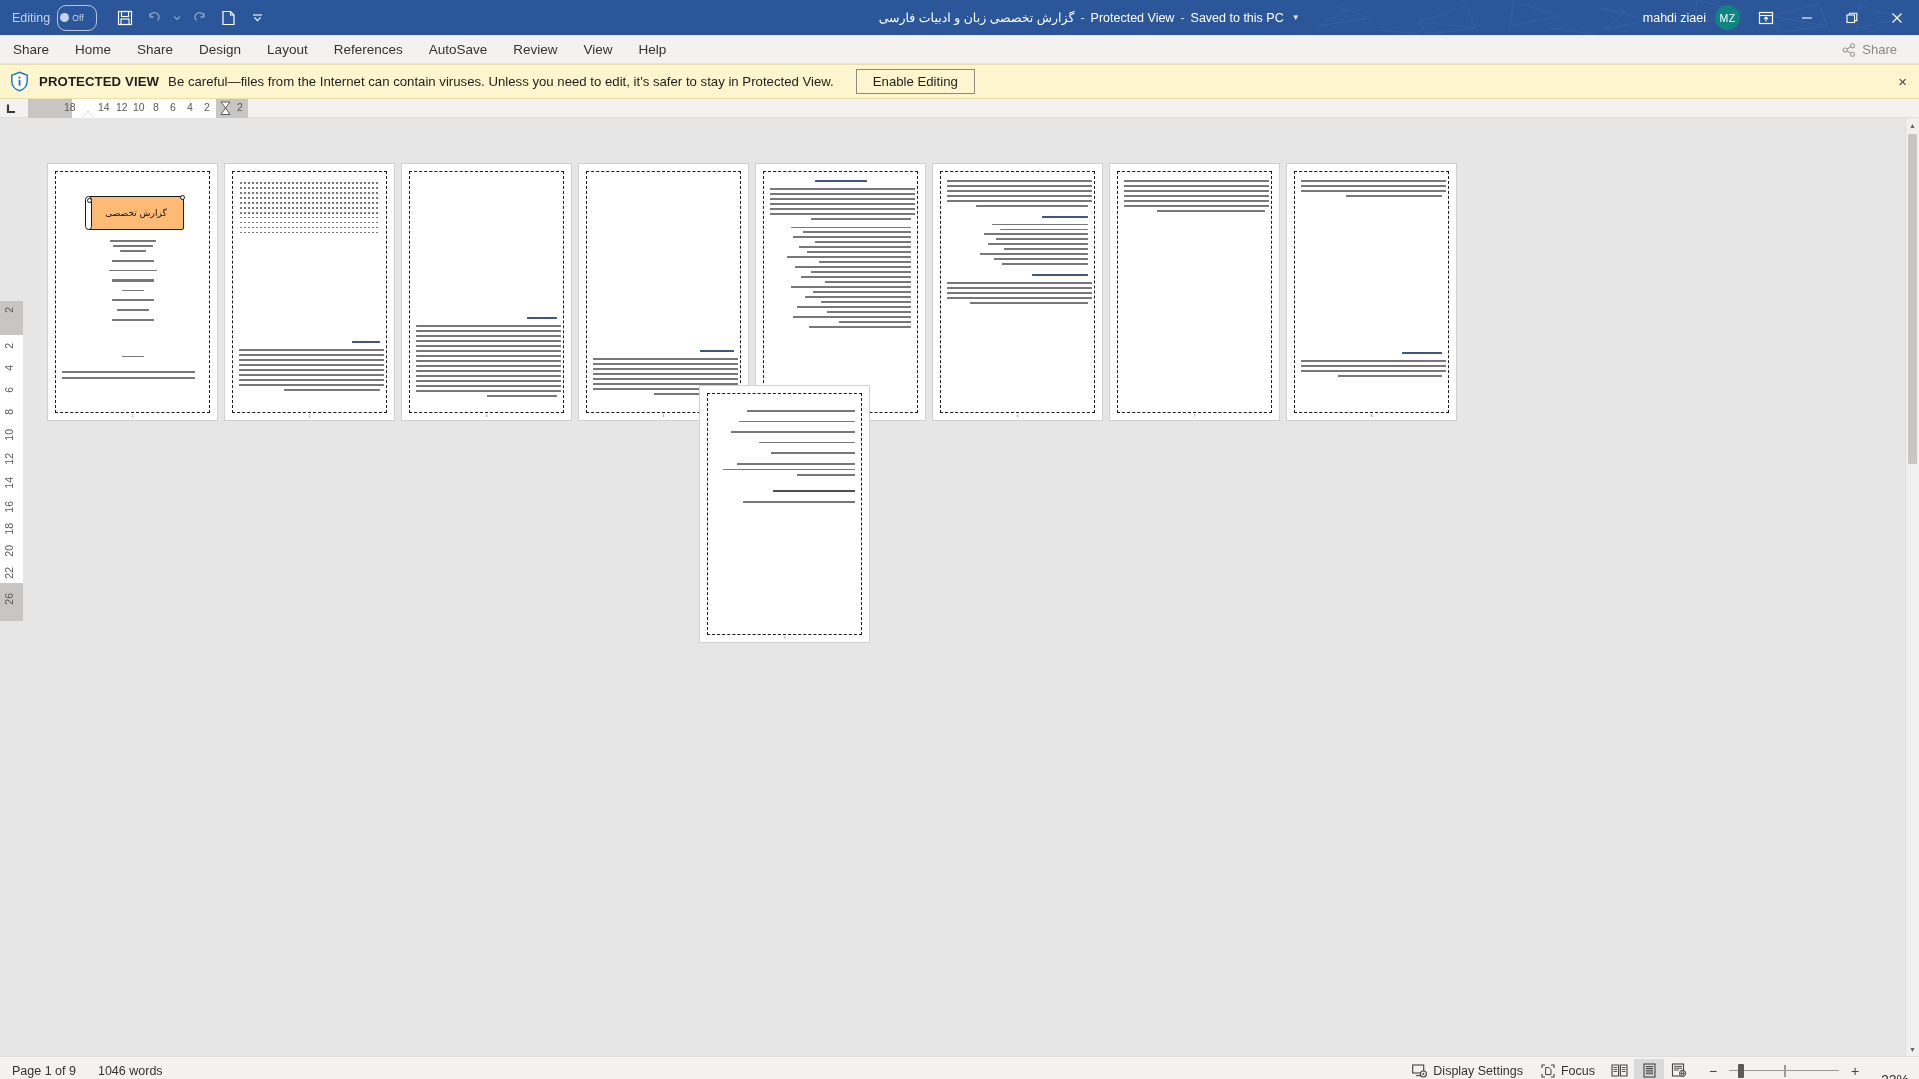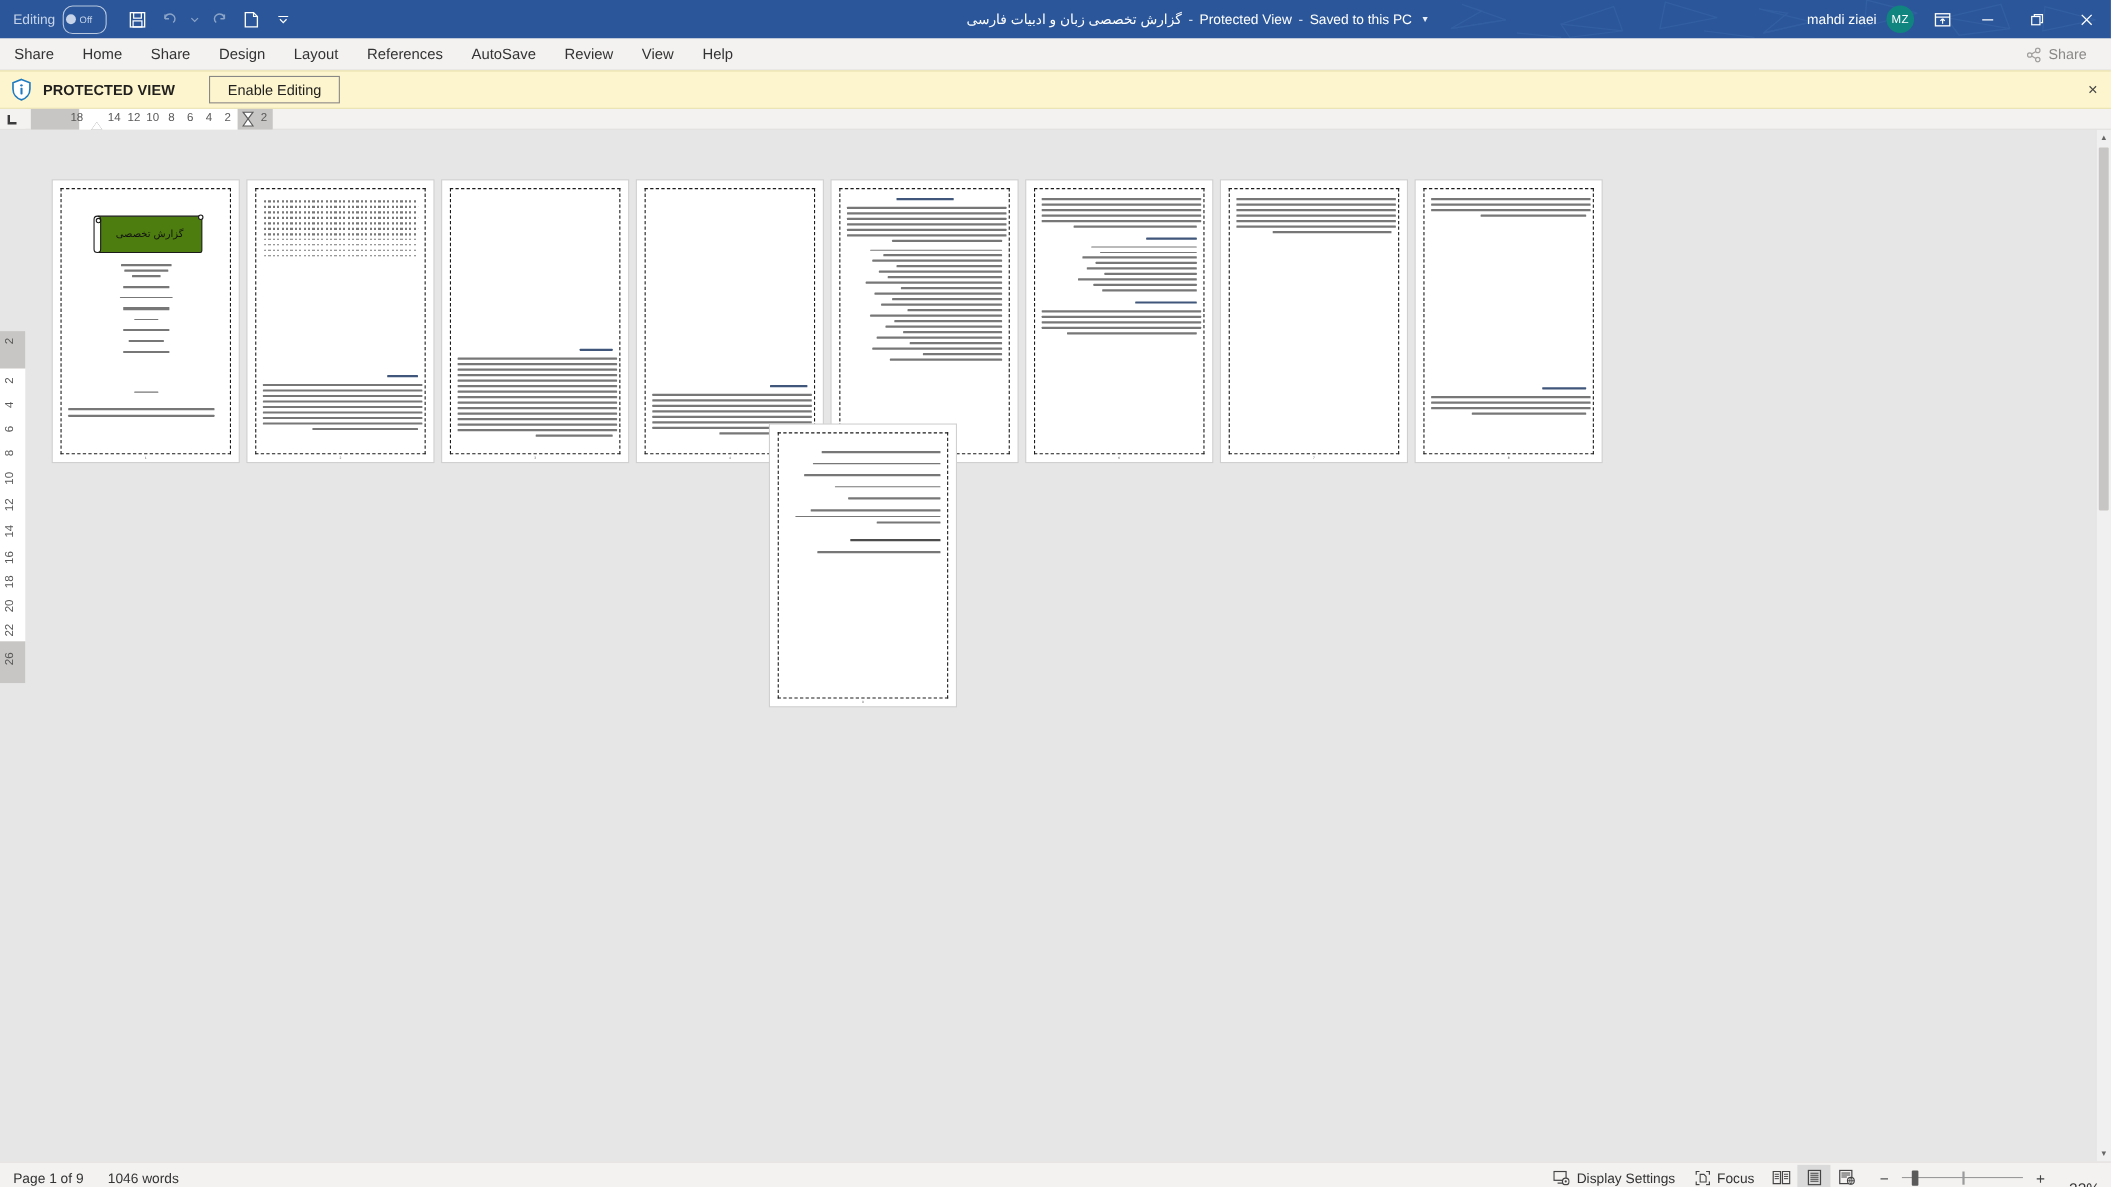--- a/index.html
+++ b/index.html
@@ -211,21 +211,21 @@
     text-align: center; font-size: 3px; color: #666;
   }
 
   
   .scroll-banner {
     position: absolute; left: 26px; top: 18px;
     width: 96px; height: 34px;
     border: 1.2px solid #1b1b1b;
     border-radius: 2px;
     display: flex; align-items: center; justify-content: center;
-    background: #4d7c0f;
+    background: #fdba74;
   }
   .scroll-banner .txt {
     font-size: 9px; color: #111; direction: rtl;
     font-family: "DejaVu Sans", sans-serif;
   }
   .scroll-curl {
     position: absolute; width: 7px; height: 34px;
     border: 1.2px solid #1b1b1b; border-radius: 4px; background: #fff;
   }
   .scroll-knob {
@@ -425,20 +425,21 @@
 
 <div class="pv-bar">
   <span class="pv-icon">
     <svg width="19" height="21" viewBox="0 0 19 21">
       <path d="M9.5 1.2 L17.2 4.3 V10 C17.2 15 13.7 18.6 9.5 19.8 C5.3 18.6 1.8 15 1.8 10 V4.3 Z" fill="#ffffff" stroke="#1f7bc1" stroke-width="1.5"></path>
       <circle cx="9.5" cy="6.6" r="1.1" fill="#1f7bc1"></circle>
       <rect x="8.6" y="8.8" width="1.9" height="6" rx=".6" fill="#1f7bc1"></rect>
     </svg>
   </span>
   <span class="pv-strong">PROTECTED VIEW</span>
+  <span class="pv-msg">Be careful—files from the Internet can contain viruses. Unless you need to edit, it's safer to stay in Protected View.</span>
   <button class="pv-enable">Enable Editing</button>
   <span class="pv-close">×</span>
 </div>
 
 <div class="ruler-h">
   <div class="ruler-corner">
     <svg width="11" height="11" viewBox="0 0 11 11">
       <path d="M2 1.5 V9 H9" fill="none" stroke="#3b3b3b" stroke-width="2.2"></path>
     </svg>
   </div>

